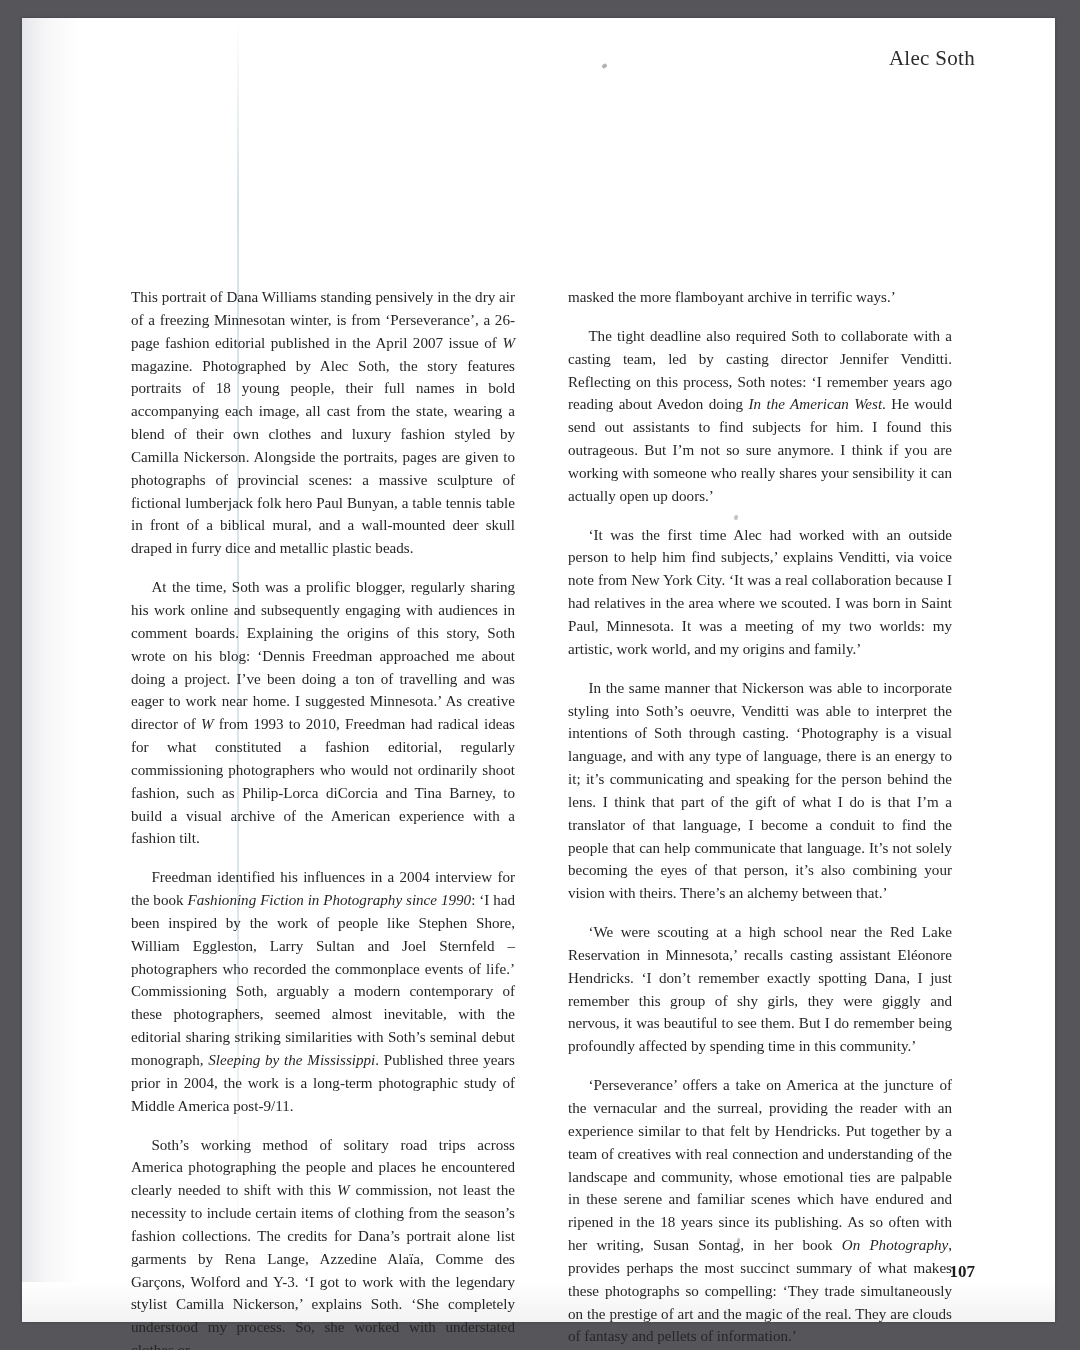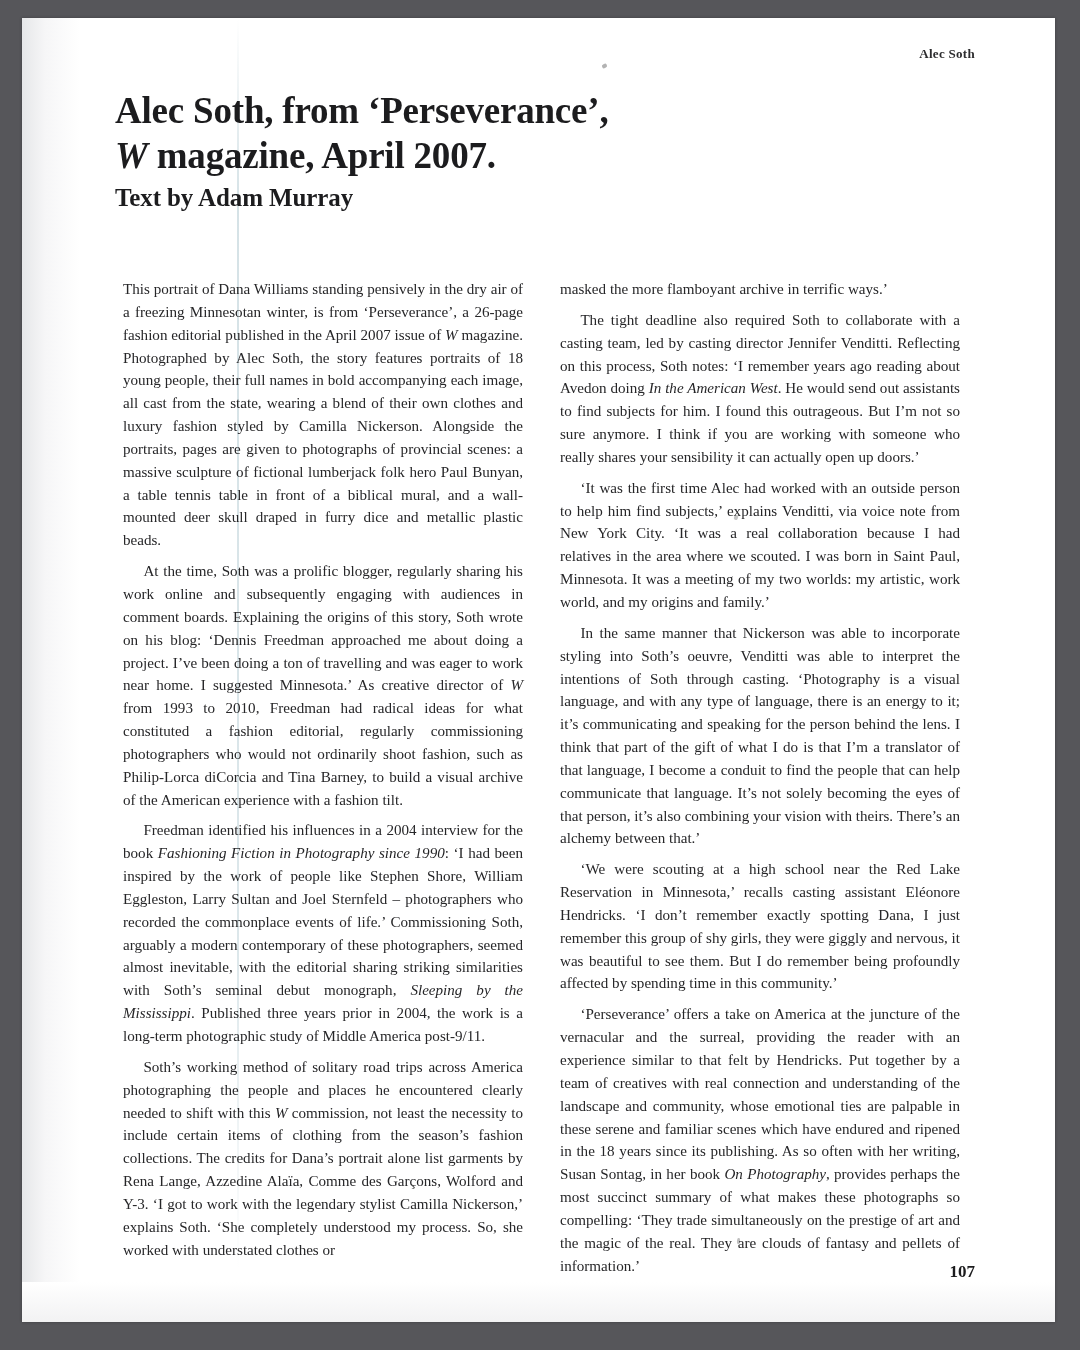--- a/index.html
+++ b/index.html
@@ -65,22 +65,22 @@
     position: absolute;
     left: 0; top: 0;
     width: 1033px;
     height: 1304px;
   }
 
   .running-head {
     position: absolute;
     right: 80px;
     top: 28px;
-    font-size: 13px;
-    font-weight: bold;
+    font-size: 21px;
+    font-weight: normal;
     letter-spacing: 0.3px;
     color: #2d2d2f;
     white-space: nowrap;
   }
 
   .headline {
     position: absolute;
     left: 93px;
     top: 70px;
     width: 830px;
@@ -110,21 +110,21 @@
     left: 93px;
     top: 252px;
     width: 853px;
     display: flex;
     gap: 21px;
   }
   .column {
     width: 416px;
   }
   .column p {
-    margin: 8px;
+    margin: 16px;
     font-size: 15.1px;
     line-height: 22.85px;
     text-align: justify;
     text-justify: inter-word;
     color: #262628;
     hyphens: none;
     -webkit-hyphens: none;
   }
   .column p + p {
     text-indent: 1.35em;
@@ -153,25 +153,20 @@
     <div class="paper-shade-bottom"></div>
     <div class="scan-line"></div>
     <div class="speck speck-a"></div>
     <div class="speck speck-b"></div>
     <div class="speck speck-c"></div>
 
     <div class="content">
 
       <div class="running-head">Alec Soth</div>
 
-      <div class="headline">
-        <div class="headline-line">Alec Soth, from ‘Perseverance’,</div>
-        <div class="headline-line"><span class="italic-w">W</span><span> magazine, April 2007.</span></div>
-        <div class="byline">Text by Adam Murray</div>
-      </div>
 
       <div class="columns">
         <div class="column" id="col-left">
             <p>This portrait of Dana Williams standing pensively in the dry air of a freezing Minnesotan winter, is from ‘Perseverance’, a 26-page fashion editorial published in the April 2007 issue of <i>W</i> magazine. Photographed by Alec Soth, the story features portraits of 18 young people, their full names in bold accompanying each image, all cast from the state, wearing a blend of their own clothes and luxury fashion styled by Camilla Nickerson. Alongside the portraits, pages are given to photographs of provincial scenes: a massive sculpture of fictional lumberjack folk hero Paul Bunyan, a table tennis table in front of a biblical mural, and a wall-mounted deer skull draped in furry dice and metallic plastic beads.</p>
             <p>At the time, Soth was a prolific blogger, regularly sharing his work online and subsequently engaging with audiences in comment boards. Explaining the origins of this story, Soth wrote on his blog: ‘Dennis Freedman approached me about doing a project. I’ve been doing a ton of travelling and was eager to work near home. I suggested Minnesota.’ As creative director of <i>W</i> from 1993 to 2010, Freedman had radical ideas for what constituted a fashion editorial, regularly commissioning photographers who would not ordinarily shoot fashion, such as Philip-Lorca diCorcia and Tina Barney, to build a visual archive of the American experience with a fashion tilt.</p>
             <p>Freedman identified his influences in a 2004 interview for the book <i>Fashioning Fiction in Photography since 1990</i>: ‘I had been inspired by the work of people like Stephen Shore, William Eggleston, Larry Sultan and Joel Sternfeld – photographers who recorded the commonplace events of life.’ Commissioning Soth, arguably a modern contemporary of these photographers, seemed almost inevitable, with the editorial sharing striking similarities with Soth’s seminal debut monograph, <i>Sleeping by the Mississippi</i>. Published three years prior in 2004, the work is a long-term photographic study of Middle America post-9/11.</p>
             <p>Soth’s working method of solitary road trips across America photographing the people and places he encountered clearly needed to shift with this <i>W</i> commission, not least the necessity to include certain items of clothing from the season’s fashion collections. The credits for Dana’s portrait alone list garments by Rena Lange, Azzedine Alaïa, Comme des Garçons, Wolford and Y-3. ‘I got to work with the legendary stylist Camilla Nickerson,’ explains Soth. ‘She completely understood my process. So, she worked with understated clothes or</p>
           </div>
         <div class="column" id="col-right">
             <p>masked the more flamboyant archive in terrific ways.’</p>

